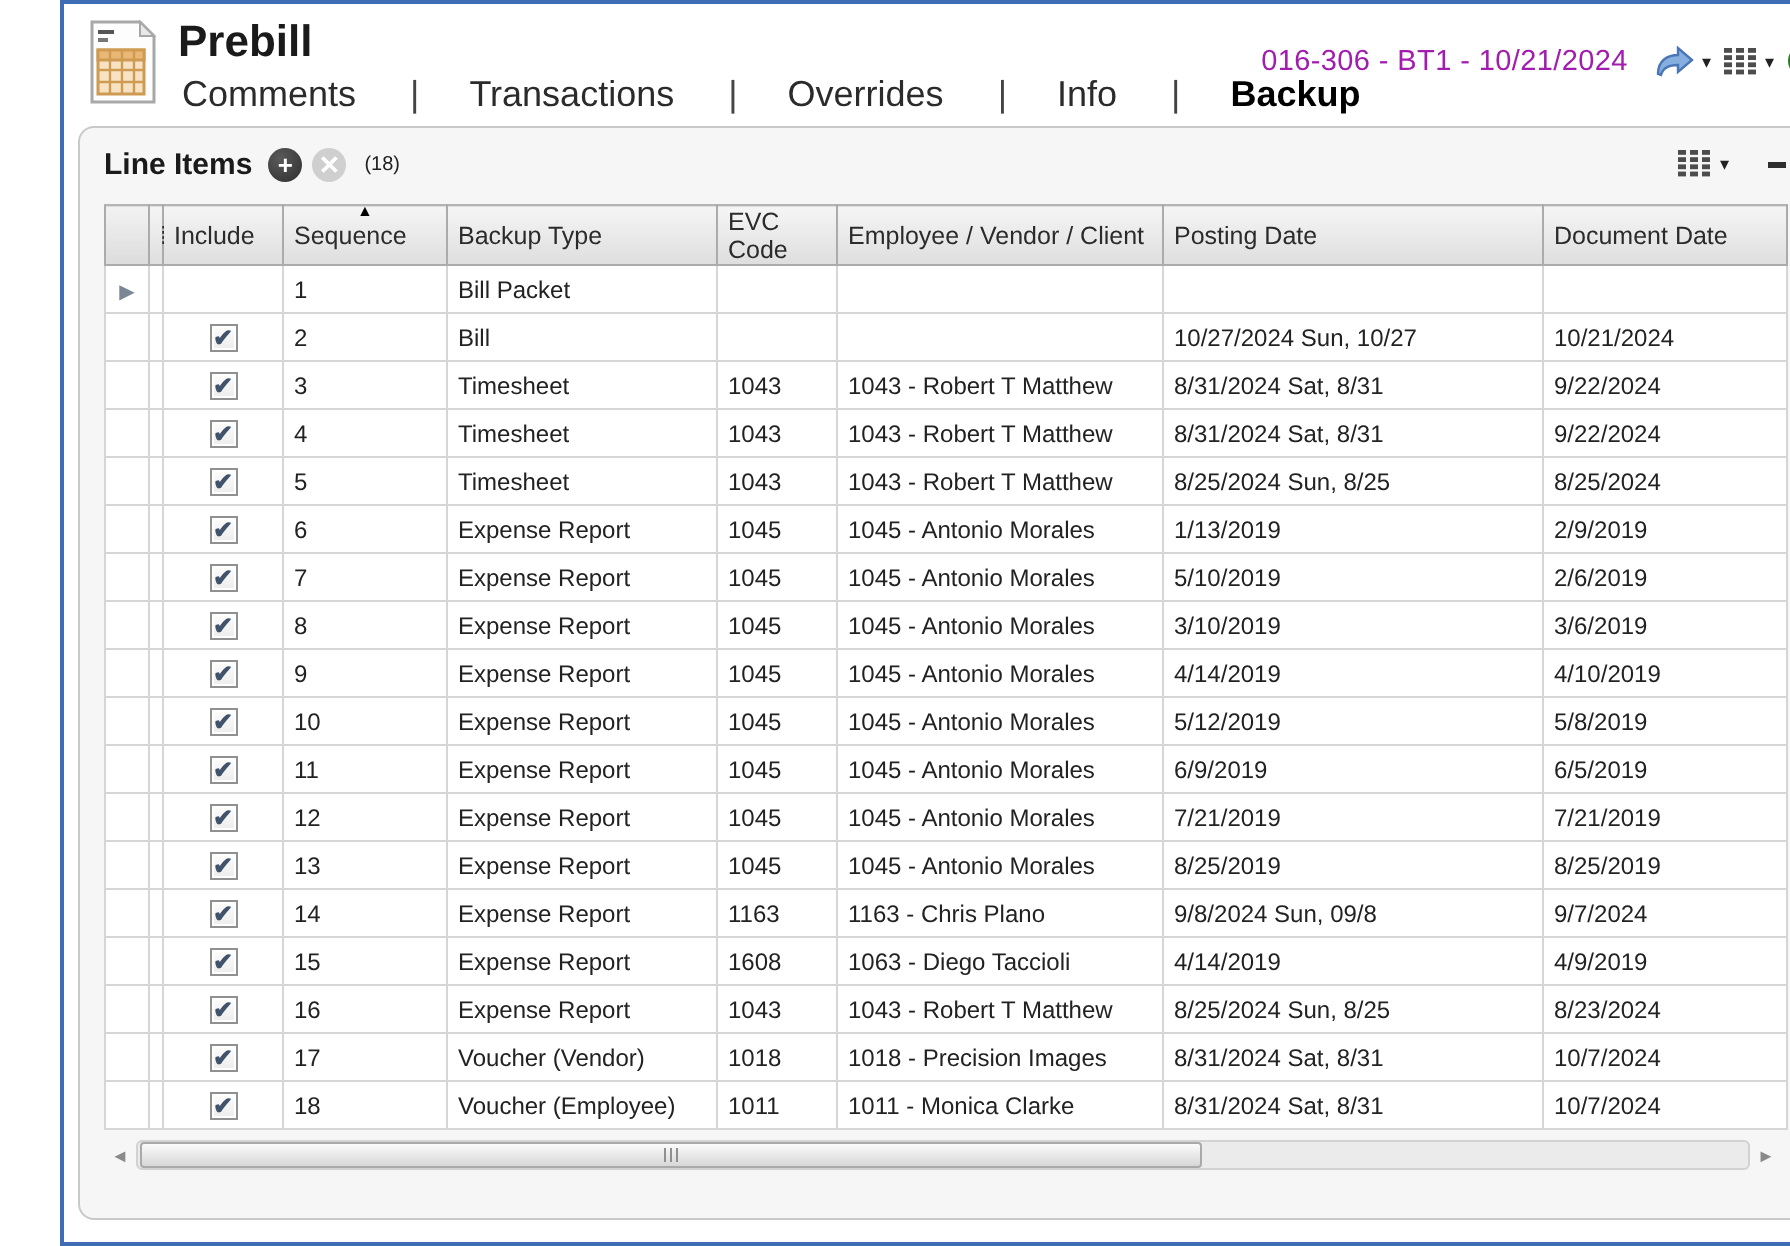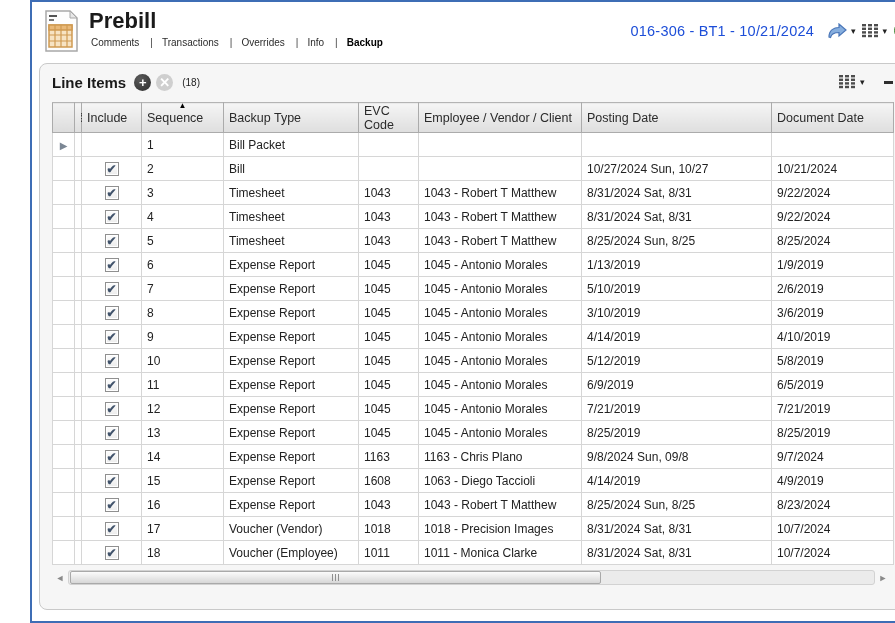--- a/index.html
+++ b/index.html
@@ -4,27 +4,27 @@
 <style>
   * { margin:0; padding:0; box-sizing:border-box; }
   html,body { width:895px; height:623px; background:#fff; font-family:"Liberation Sans", sans-serif; }
   .window { position:relative; width:895px; height:623px; background:#fff; border:2px solid #3e6db5; overflow:hidden;margin-left:30px; }
 
   
   .app-header { position:absolute; top:7px; left:10px; height:52px; display:flex; }
   .doc-icon { width:38px; height:44px; margin-right:9px; }
   .title-block { display:flex; flex-direction:column; }
   .page-title { font-size:22px; font-weight:bold; color:#1a1a1a; line-height:24px; }
-  .tab-bar { margin-top:4px; font-size:10px; color:#2b2b2b; display:flex; align-items:center; }
+  .tab-bar { margin-top:4px; font-size:18px; color:#2b2b2b; display:flex; align-items:center;gap:16px; }
   .tab { cursor:default; padding:0 2px; }
   .tab.active { font-weight:bold; color:#000; }
   .tab-sep { color:#444; padding:0 7px 0 9px; }
 
   .context-bar { position:absolute; top:20px; right:12px; display:flex; align-items:center; gap:7px; }
-  .context-label { color:#1d4ed8; font-size:14.5px; letter-spacing:.2px; margin-right:6px; }
+  .context-label { color:#a21caf; font-size:14.5px; letter-spacing:.2px; margin-right:6px; }
   .caret { font-size:9px; color:#222; line-height:10px; }
   .icon-btn { display:flex; align-items:center; gap:4px; cursor:default; }
   .info-circle { width:17px; height:17px; border-radius:50%; background:radial-gradient(circle at 35% 30%, #6fbf47, #3c8f2e); color:#fff; font-size:11px; font-weight:bold; font-family:"Liberation Serif", serif; display:flex; align-items:center; justify-content:center; border:1px solid #2f7a26; }
 
   
   .panel { position:absolute; left:7px; top:61px; width:877px; height:547px; background:#f6f6f6; border:1px solid #c9c9c9; border-radius:8px; }
   .panel-header { position:absolute; top:0; left:0; right:0; height:36px; display:flex; align-items:center; padding:0 12px;text-align:center; }
   .panel-title { font-size:15px; font-weight:bold; color:#1a1a1a; margin-right:8px; }
   .circle-btn { width:17px; height:17px; border-radius:50%; display:flex; align-items:center; justify-content:center; font-size:13px; font-weight:bold; color:#fff; margin-right:5px; line-height:17px; }
   .circle-btn.add { background:radial-gradient(circle at 35% 30%, #5a5a5a, #2e2e2e); }
@@ -233,21 +233,21 @@
   </tr>
             <tr>
     <td class="sel"><span class="cur-arrow"></span></td>
     <td class="ind"></td>
     <td class="inc"><span class="checkbox">✔</span></td>
     <td>6</td>
     <td>Expense Report</td>
     <td>1045</td>
     <td>1045 - Antonio Morales</td>
     <td>1/13/2019</td>
-    <td>1/9/2019</td>
+    <td>2/9/2019</td>
   </tr>
             <tr>
     <td class="sel"><span class="cur-arrow"></span></td>
     <td class="ind"></td>
     <td class="inc"><span class="checkbox">✔</span></td>
     <td>7</td>
     <td>Expense Report</td>
     <td>1045</td>
     <td>1045 - Antonio Morales</td>
     <td>5/10/2019</td>

